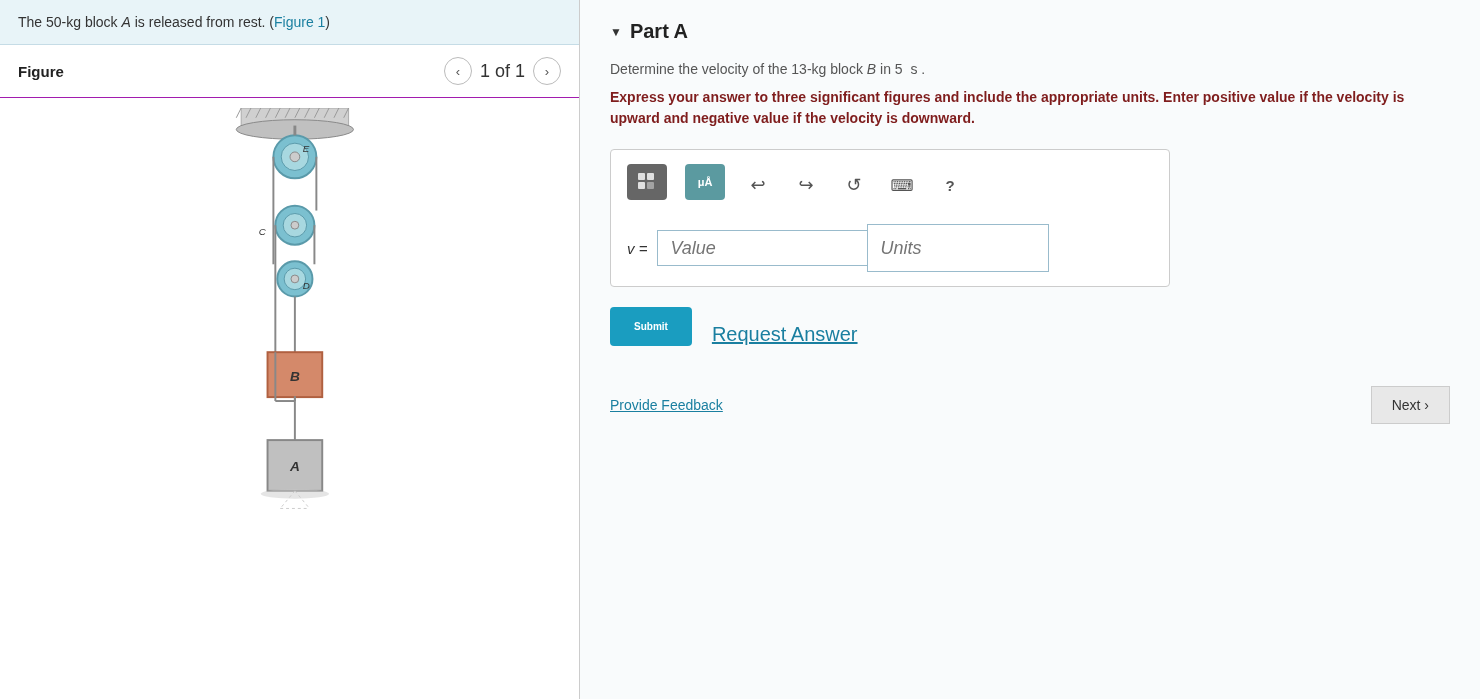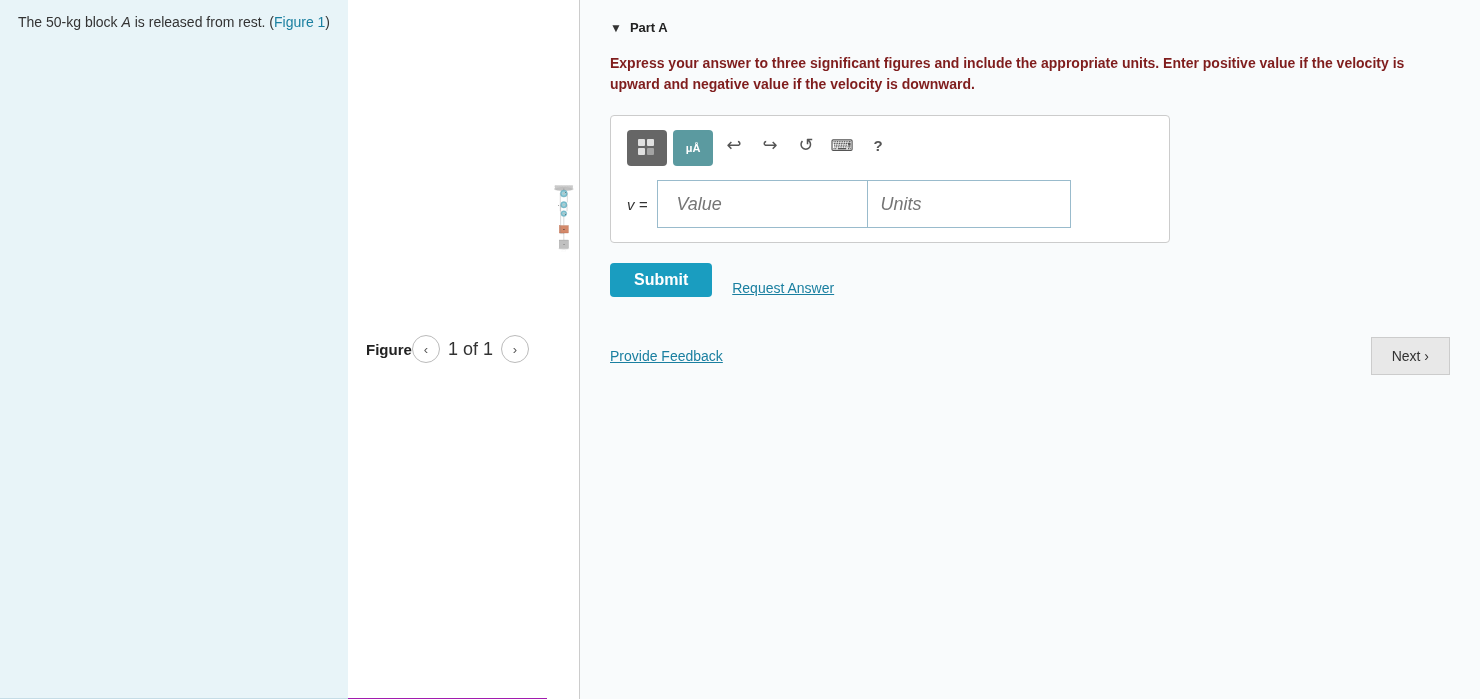--- a/index.html
+++ b/index.html
@@ -12,21 +12,21 @@
       overflow: hidden;
     }
 
     
     .left-panel {
       width: 580px;
       min-width: 580px;
       background: #fff;
       border-right: 1px solid #ccc;
       display: flex;
-      flex-direction: row;
+      flex-direction: column;
     }
 
     .problem-statement {
       background: #e8f4f8;
       padding: 14px 18px;
       font-size: 14px;
       color: #333;
       border-bottom: 1px solid #c5dce6;
     }
 
@@ -109,21 +109,21 @@
       margin-bottom: 18px;
     }
 
     .part-arrow {
       font-size: 12px;
       color: #333;
     }
 
     .part-title {
       font-weight: bold;
-      font-size: 13px;
+      font-size: 20px;
       color: #222;
     }
 
     .question-text {
       color: #555;
       margin-bottom: 10px;
       font-size: 14px;
     }
 
     .question-bold {
@@ -139,23 +139,23 @@
       border: 1px solid #ccc;
       border-radius: 4px;
       background: #fff;
       padding: 14px 16px;
       margin-bottom: 20px;
       max-width: 560px;
     }
 
     .toolbar {
       display: flex;
-      align-items: flex-start;
-      gap: 6px;
-      margin-bottom: 14px;
+      align-items: flex-end;
+      gap: 18px;
+      margin-bottom: 24px;
     }
 
     .tb-btn {
       width: 40px;
       height: 36px;
       border: none;
       border-radius: 4px;
       cursor: pointer;
       display: flex;
       align-items: center;
@@ -191,33 +191,33 @@
 
     .input-label {
       font-size: 15px;
       color: #333;
       margin-right: 10px;
       font-style: italic;
     }
 
     .value-input {
       width: 210px;
-      height: 48px;
+      height: 36px;
       border: 1px solid #9bc;
       border-right: none;
-      padding: 8px 18px;
+      padding: 8px 12px;
       font-size: 18px;
       font-style: italic;
       color: #bbb;
       outline: none;
       background: #fff;
     }
 
     .units-input {
-      width: 204px;
+      width: 182px;
       height: 48px;
       border: 1px solid #9bc;
       padding: 8px 12px;
       font-size: 18px;
       font-style: italic;
       color: #bbb;
       outline: none;
       background: #fff;
     }
 
@@ -225,30 +225,30 @@
       display: flex;
       align-items: center;
       gap: 20px;
       margin-top: 4px;
     }
 
     .submit-btn {
       background: #1a9dc0;
       color: #fff;
       border: none;
-      padding: 8px 24px;
+      padding: 14px 24px;
       border-radius: 4px;
-      font-size: 16px;
+      font-size: 10px;
       font-weight: bold;
       cursor: pointer;
     }
 
     .request-link {
       color: #1a7fa0;
-      font-size: 14px;
+      font-size: 20px;
       text-decoration: underline;
       cursor: pointer;
       background: none;
       border: none;
       margin-top: 15px;
     }
 
     .bottom-row {
       display: flex;
       justify-content: space-between;
@@ -373,20 +373,23 @@
     </div>
   </div>
 </div>
 
 <div class="right-panel">
   <div class="part-header">
     <span class="part-arrow">▼</span>
     <span class="part-title">Part A</span>
   </div>
 
+  <p class="question-text">
+    Determine the velocity of the 13-kg block <em>B</em> in 5 &nbsp;s .
+  </p>
 
   <p class="question-bold">Express your answer to three significant figures and include the appropriate units. Enter positive value if the velocity is upward and negative value if the velocity is downward.</p>
 
   <div class="answer-container">
     <div class="toolbar">
       <button class="tb-btn tb-btn-dark">
         <svg width="20" height="20" viewBox="0 0 20 20">
           <rect x="1" y="1" width="7" height="7" fill="#fff" opacity="0.8" rx="1"></rect>
           <rect x="10" y="1" width="7" height="7" fill="#fff" opacity="0.8" rx="1"></rect>
           <rect x="1" y="10" width="7" height="7" fill="#fff" opacity="0.8" rx="1"></rect>

